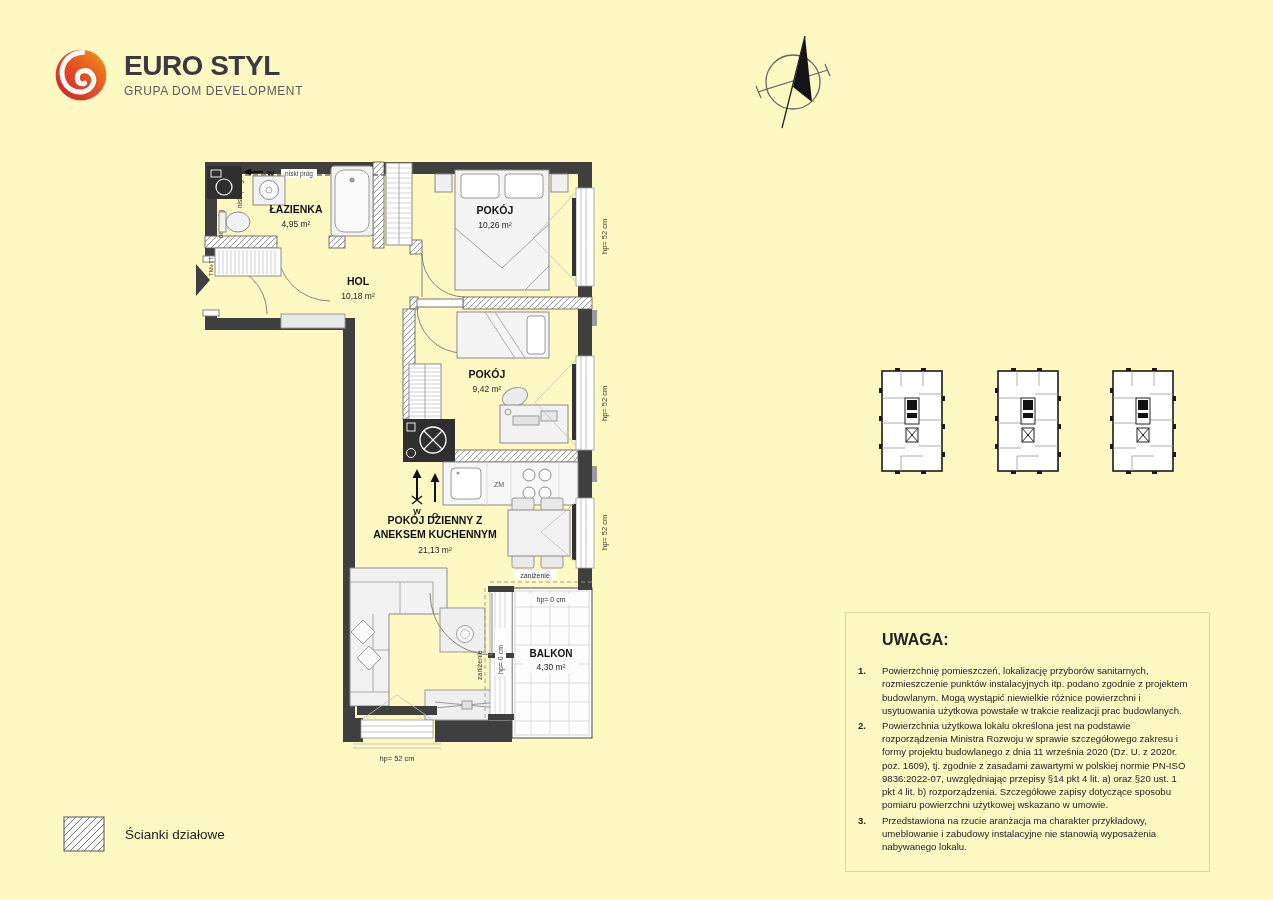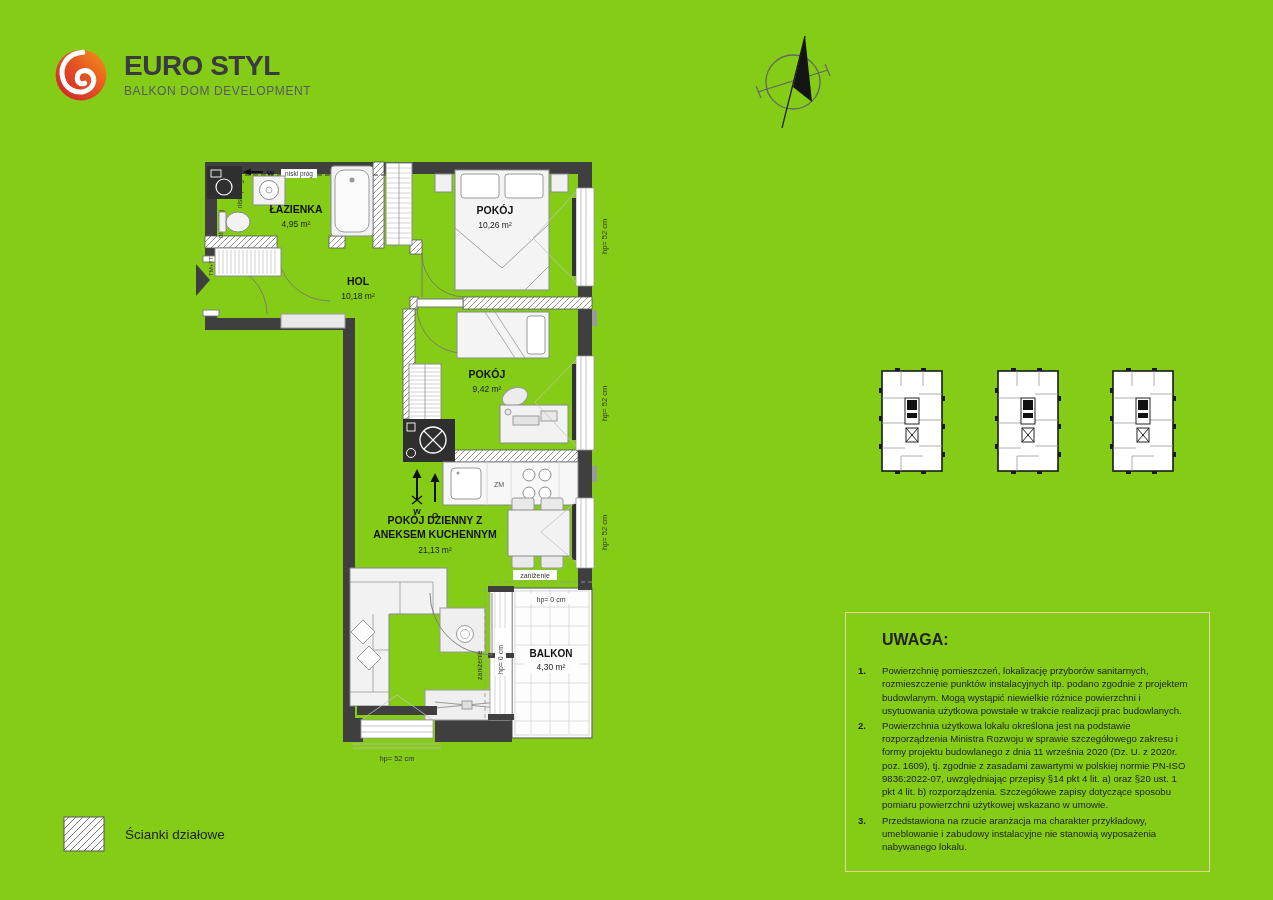--- a/index.html
+++ b/index.html
@@ -1,16 +1,16 @@
 <!DOCTYPE html>
 <html><head>
 <meta charset="utf-8">
 <style>
   html,body{margin:0;padding:0;background:#fff;}
-  #stage{position:relative;width:1273px;height:900px;background:#84cc16;overflow:hidden;
+  #stage{position:relative;width:1273px;height:900px;background:#fef9c3;overflow:hidden;
          font-family:"Liberation Sans",sans-serif;color:#1a1a1a;}
   
   .logo{position:absolute;left:52px;top:46px;display:flex;align-items:center;gap:14px;}
   .logo-text .brand{font-size:28px;font-weight:bold;letter-spacing:-.5px;color:#3a3a40;line-height:1;}
   .logo-text .tagline{font-size:12px;color:#5a5a61;letter-spacing:.6px;margin-top:4px;}
   
   .info-table{position:absolute;left:845px;top:57px;width:364px;border:1px solid #dcba82;border-top:none;}
   .info-header{height:40px;display:flex;align-items:center;padding:0 14px;
                background:linear-gradient(90deg,#ce1e2c 0%,#d8491f 35%,#e8830e 100%);
                color:#fff;font-size:23px;font-weight:bold;}
@@ -82,21 +82,21 @@
     </defs>
   </svg>
 
   <div class="logo">
     <svg width="58" height="58" viewBox="0 0 64 64">
       <circle cx="32" cy="32" r="28" fill="url(#lg1)"></circle>
       <path d="M 34 7 C 17 8 8 22 12 36 C 15 47 26 53 36 50 C 46 47 49 36 43 30 C 38 25 29 27 28 34 C 27 40 32 43 36 41" stroke="#fff" stroke-width="5.5" fill="none" stroke-linecap="round"></path>
     </svg>
     <div class="logo-text">
       <div class="brand">EURO STYL</div>
-      <div class="tagline">BALKON DOM DEVELOPMENT</div>
+      <div class="tagline">GRUPA DOM DEVELOPMENT</div>
     </div>
   </div>
 
   <div class="north">
     <svg width="90" height="100" viewBox="0 0 90 100">
       <circle cx="45" cy="50" r="27" stroke="#666" stroke-width="1.3" fill="none"></circle>
       <path d="M10 60 L80 38" stroke="#666" stroke-width="1.2"></path>
       <path d="M8 54 L13 66 M77 32 L82 44" stroke="#666" stroke-width="1.2"></path>
       <path d="M57 4 L34 96" stroke="#222" stroke-width="1.3"></path>
       <polygon points="57,4 64,70 45,55" fill="#141414"></polygon>

